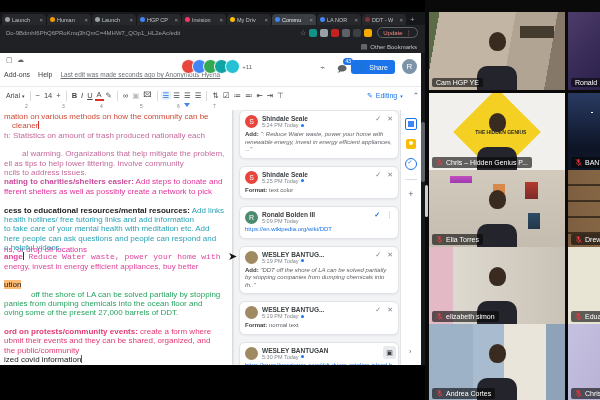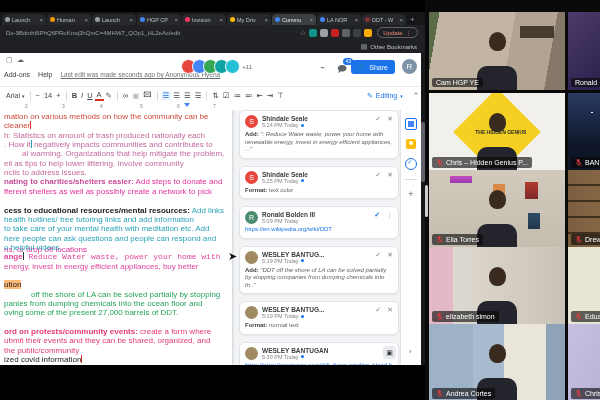--- a/index.html
+++ b/index.html
@@ -292,23 +292,22 @@
           <span class="rnum" style="left: 62px;">3</span>
           <span class="rnum" style="left: 100px;">4</span>
           <span class="rnum" style="left: 140px;">5</span>
           <span class="rnum" style="left: 177px;">6</span>
           <span class="rnum" style="left: 213px;">7</span>
         </div>
 
       <div class="abs" id="content">
         <div id="page">
             <div class="dline" style="top: 2px;"><span class="seg" style="color: rgb(207, 74, 56);">mation on various methods on how the community can be</span></div>
-            <div class="dline" style="top: 11.35px;"><span class="seg" style="color: rgb(207, 74, 56);">cleaner</span><span class="caret" style="background: rgb(217, 48, 37);"></span></div>
+            <div class="dline" style="top: 11.35px;"><span class="seg" style="color: rgb(207, 74, 56); margin-left: 8px;">cleaner</span><span class="caret" style="background: rgb(217, 48, 37);"></span></div>
             <div class="dline" style="top: 20.7px;"><span class="seg" style="color: rgb(196, 106, 155);">h: Statistics on amount of trash produced nationally each</span></div>
-            <div class="dline" style="top: 30.05px;"><span class="seg" style="color: rgb(196, 106, 155);">. How it</span><span class="caret" style="background: rgb(43, 163, 183);"></span><span class="seg" style="color: rgb(196, 106, 155);"> negatively impacts communities and contributes to</span></div>
             <div class="dline" style="top: 39.4px;"><span class="seg" style="color: rgb(196, 106, 155); padding-left: 18px;">al warming. Organizations that help mitigate the problem,</span></div>
             <div class="dline" style="top: 48.75px;"><span class="seg" style="color: rgb(196, 106, 155);">ell as tips to help lower littering. Involve community</span></div>
             <div class="dline" style="top: 58.1px;"><span class="seg" style="color: rgb(196, 106, 155);">ncils to address issues.</span></div>
             <div class="dline" style="top: 67.45px;"><span class="seg b" style="color: rgb(200, 75, 153);">nating to charities/shelters easier:</span><span class="seg" style="color: rgb(227, 48, 154);"> Add steps to donate and</span></div>
             <div class="dline" style="top: 76.8px;"><span class="seg" style="color: rgb(227, 48, 154);">fferent shelters as well as possibly create a network to pick</span></div>
             <div class="dline" style="top: 99px; margin-top: 36px;"><span class="seg" style="color: rgb(227, 48, 154);">ns, or drop off locations</span></div>
             <div class="dline" style="top: 95.5px;"><span class="seg b" style="color: rgb(32, 33, 36);">cess to educational resources/mental resources:</span><span class="seg" style="color: rgb(43, 163, 183);"> Add links</span></div>
             <div class="dline" style="top: 104.85px;"><span class="seg" style="color: rgb(43, 163, 183);">health hotlines/ free tutoring links and add information</span></div>
             <div class="dline" style="top: 114.2px;"><span class="seg" style="color: rgb(43, 163, 183);">to take care of your mental health with meditation etc. Add</span></div>
             <div class="dline" style="top: 123.55px;"><span class="seg" style="color: rgb(43, 163, 183);">here people can ask questions and people can respond and</span></div>

